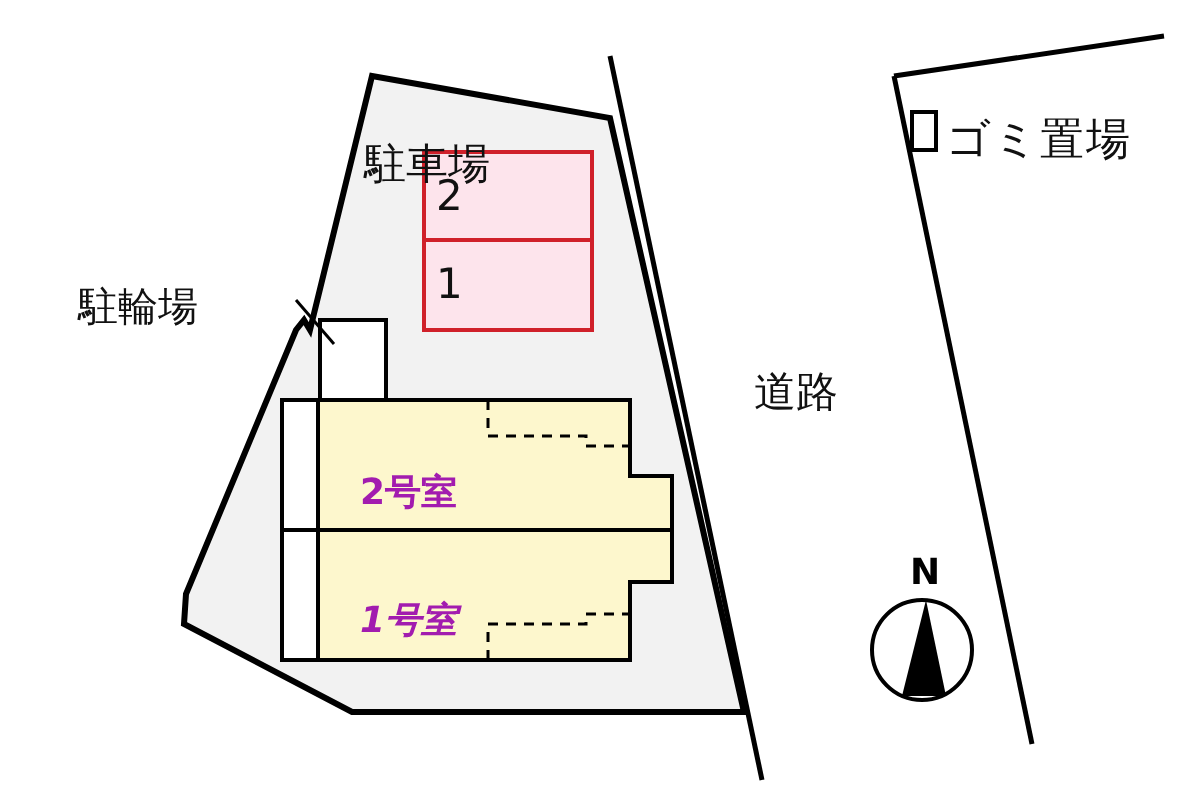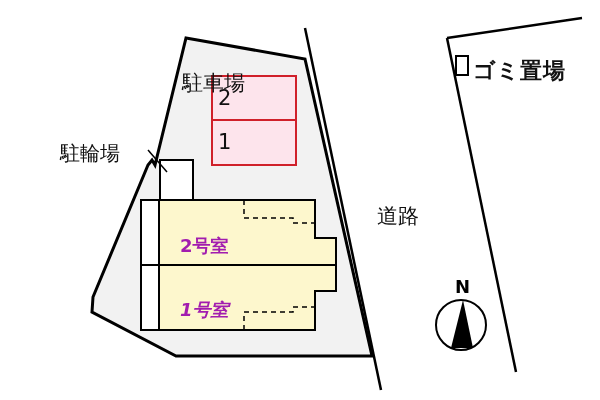--- a/index.html
+++ b/index.html
@@ -1,23 +1,23 @@
 <!DOCTYPE html>
 <html><head>
 <meta charset="utf-8">
 <style>
   html, body { margin:0; padding:0; background:#ffffff; }
   body { width:600px; height:400px; position:relative; overflow:hidden;
          font-family:"DejaVu Sans", sans-serif; }
   svg.plan { position:absolute; left:0; top:0; }
   .lbl { position:absolute; color:#111; line-height:1; white-space:nowrap; }
   .lbl-parking { left:182px; top:72px; font-size:21px; width:24px; line-height:26px;font-family:Liberation Mono, monospace; }
-  .lbl-bike { left:60px; top:143px; font-size:20px; }
-  .lbl-road { left:377px; top:186px; font-size:21px;margin-top:20px; }
-  .lbl-garbage { left:473px; top:60px; font-size:22px; font-weight:bold; letter-spacing:1px; }
+  .lbl-bike { left:39px; top:143px; font-size:20px; }
+  .lbl-road { left:377px; top:186px; font-size:21px; }
+  .lbl-garbage { left:473px; top:60px; font-size:22px; font-weight:normal; letter-spacing:1px; }
   .lbl-space { position:absolute; font-size:21px; color:#111; }
   .lbl-room { position:absolute; font-size:18px; font-weight:bold; color:#a21caf; }
   .lbl-n { position:absolute; left:455px; top:276px; font-size:18px; font-weight:bold; color:#000; }
 </style>
 </head>
 <body>
 
 <svg class="plan" width="600" height="400" viewBox="0 0 600 400">
 
   <polygon points="186,38 305,59 372,356 176,356 92,312 93,297 148,165 152,160 155,165" fill="#f2f2f2" stroke="#000" stroke-width="3" stroke-linejoin="miter"></polygon>

